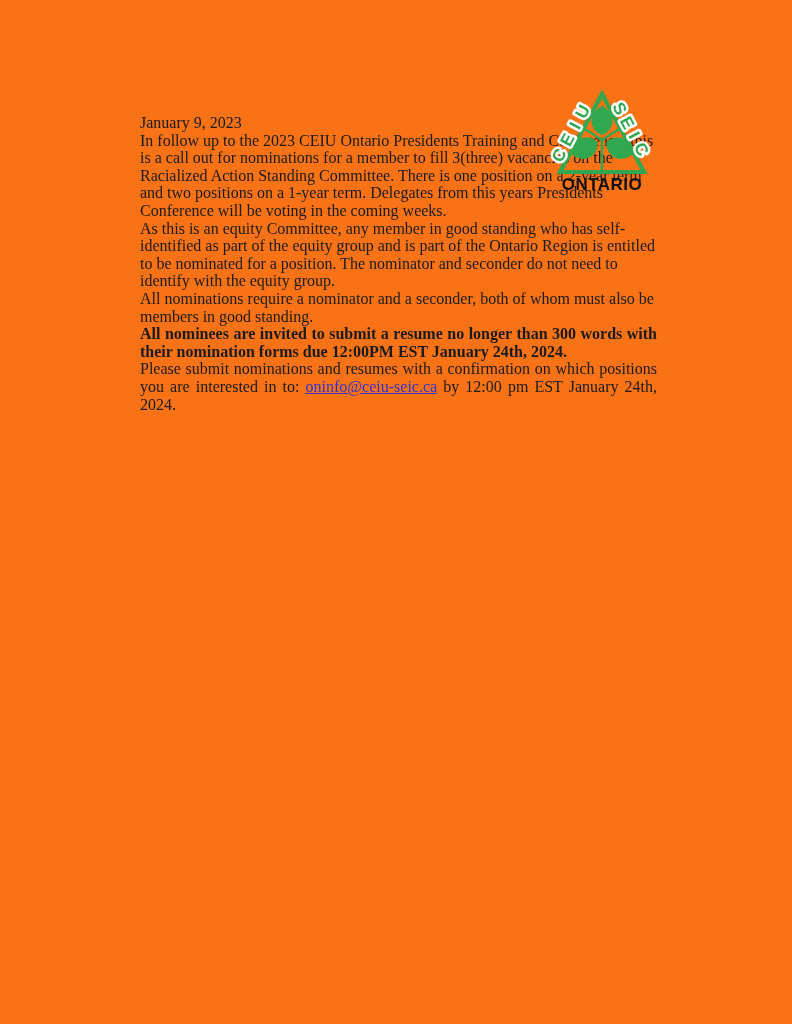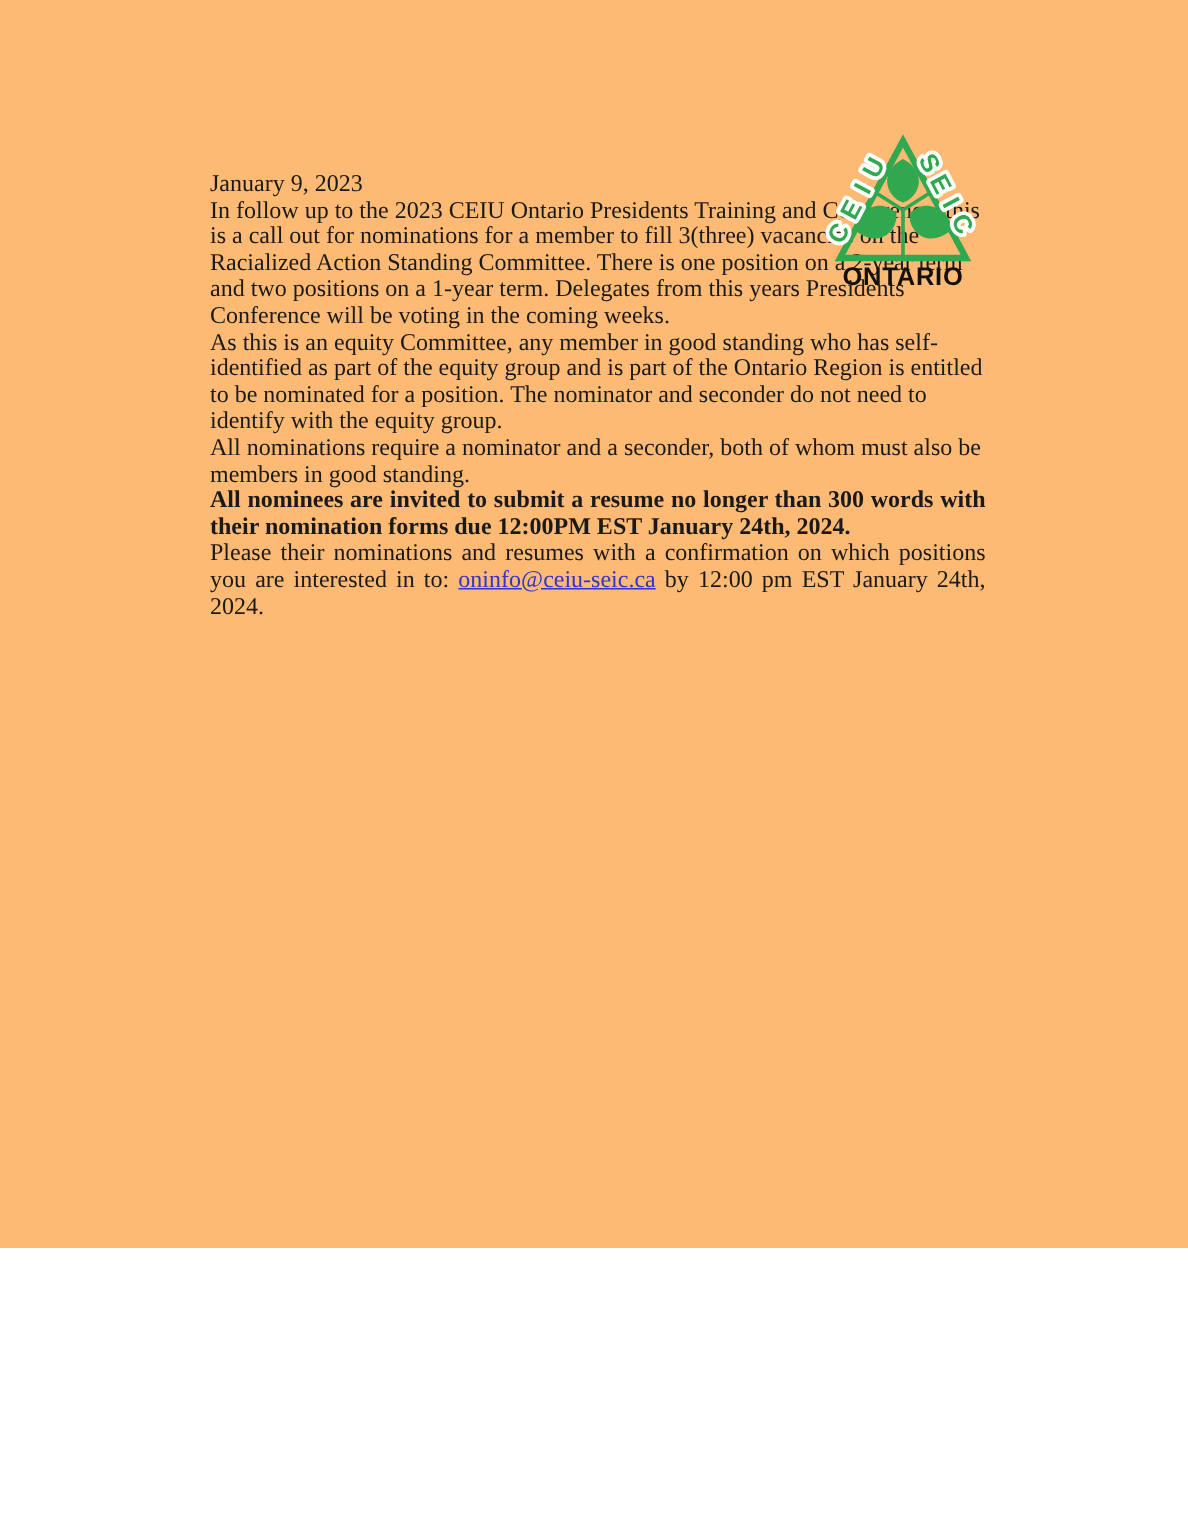--- a/index.html
+++ b/index.html
@@ -1,20 +1,20 @@
 <!DOCTYPE html>
 <html><head>
 <meta charset="utf-8">
 <style>
   html, body { margin: 0; padding: 0; background: #ffffff; }
   .page {
     position: relative;
     width: 792px;
-    height: 832px;
-    background: #fdba74;
+    height: 1024px;
+    background: #f97316;
     overflow: hidden;
     font-family: "Liberation Serif", "DejaVu Serif", serif;
   }
   .content {
     position: absolute;
     left: 140px;
     top: 114px;
     width: 517px;
   }
   .content p {
@@ -76,21 +76,21 @@
 <body>
 
 <div class="page">
 
   <div class="content">
     <p class="date">January 9, 2023</p>
     <p class="p-intro">In follow up to the 2023 CEIU Ontario Presidents Training and Conference, this is a call out for nominations for a member to fill 3(three) vacancies on the Racialized Action Standing Committee. There is one position on a 2-year term and two positions on a 1-year term.  Delegates from this years Presidents Conference will be voting in the coming weeks.</p>
     <p class="p-equity">As this is an equity Committee, any member in good standing who has self-identified as part of the equity group and is part of the Ontario Region is entitled to be nominated for a position. The nominator and seconder do not need to identify with the equity group.</p>
     <p class="p-req">All nominations require a nominator and a seconder, both of whom must also be members in good standing.</p>
     <p class="p-resume">All nominees are invited to submit a resume no longer than 300 words with their nomination forms due 12:00PM EST January 24th, 2024.</p>
-    <p class="p-submit"><span>Please their nominations and resumes with a confirmation on which positions you are interested in to: </span><a class="email" href="#">oninfo@ceiu-seic.ca</a><span> by 12:00 pm EST January 24th, 2024.</span></p>
+    <p class="p-submit"><span>Please submit nominations and resumes with a confirmation on which positions you are interested in to: </span><a class="email" href="#">oninfo@ceiu-seic.ca</a><span> by 12:00 pm EST January 24th, 2024.</span></p>
   </div>
 
   <svg class="logo" viewBox="0 0 122 114" aria-hidden="true">
     <polygon class="tri" points="61,10 103,88 19,88"></polygon>
     <g transform="translate(61,56)">
       <line class="stem" x1="0" y1="0" x2="0" y2="31"></line>
       <line class="stem" x1="0" y1="0" x2="-19.4" y2="-12.4"></line>
       <line class="stem" x1="0" y1="0" x2="19.4" y2="-12.4"></line>
       <path class="leaf" d="M0,-5 C-12,-9 -16,-26 0,-34 C16,-26 12,-9 0,-5 Z"></path>
       <path class="leaf" transform="rotate(115)" d="M0,-5 C-12,-9 -16,-26 0,-34 C16,-26 12,-9 0,-5 Z"></path>

